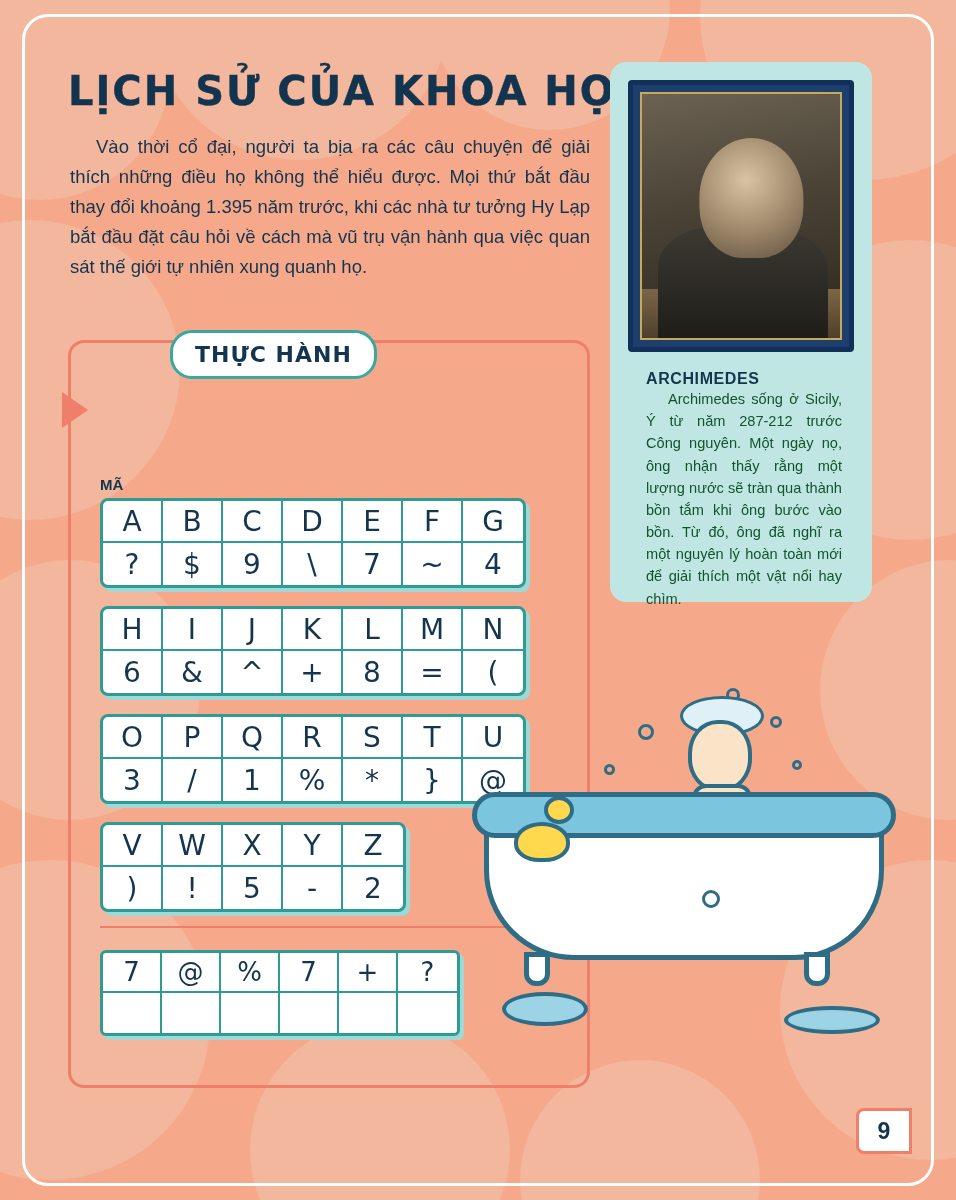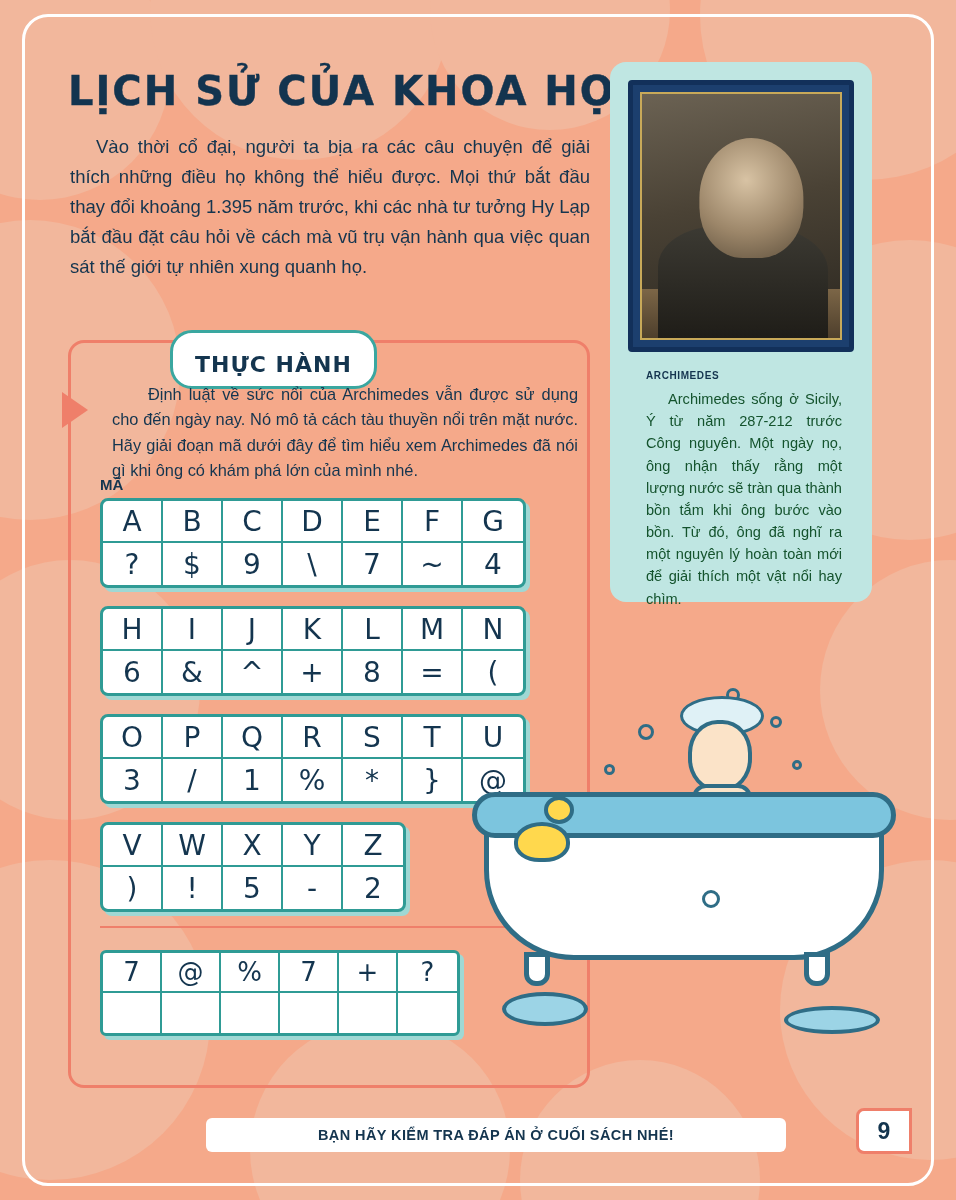--- a/index.html
+++ b/index.html
@@ -97,21 +97,21 @@
     position: absolute; right: 8%; bottom: 6%;
     width: 58px; height: 22px; background: #cfc3a8;
     transform: rotate(-6deg);
   }
   .arch-frame .inner .jar {
     position: absolute; left: 14%; bottom: 14%;
     width: 26px; height: 34px; background: #b9b49d; border-radius: 4px;
   }
   .arch-title {
     position: absolute; left: 646px; top: 370px;
-    font-size: 10px; font-weight: bold; letter-spacing: 0.6px;
+    font-size: 16px; font-weight: bold; letter-spacing: 0.6px;
     color: #14354f;
   }
   .arch-text {
     position: absolute; left: 646px; top: 388px;
     width: 196px;
     font-size: 14.6px; line-height: 1.52; color: #14532d;
     text-align: justify;
     text-indent: 22px;
   }
 
@@ -119,21 +119,21 @@
   .practice-box {
     position: absolute;
     left: 68px; top: 340px;
     width: 522px; height: 748px;
     border: 3px solid #ef7f6a;
     border-radius: 16px;
   }
   .practice-tag {
     position: absolute;
     left: 170px; top: 330px;
-    padding: 19px 22px 9px 22px;
+    padding: 9px 22px 9px 22px;
     background: #ffffff;
     border: 3px solid #3aa7a0;
     border-radius: 22px;
     font-family: "DejaVu Sans", sans-serif;
     font-size: 22px; font-weight: bold;
     color: #14354f;
     letter-spacing: 1px;
   }
   .practice-arrow {
     position: absolute;
@@ -316,21 +316,20 @@
       <div class="cloak"></div>
       <div class="fig"></div>
     </div>
   </div>
   <div class="arch-title">ARCHIMEDES</div>
   <div class="arch-text">Archimedes sống ở Sicily, Ý từ năm 287-212 trước Công nguyên. Một ngày nọ, ông nhận thấy rằng một lượng nước sẽ tràn qua thành bồn tắm khi ông bước vào bồn. Từ đó, ông đã nghĩ ra một nguyên lý hoàn toàn mới để giải thích một vật nổi hay chìm.</div>
 
   <div class="practice-box"></div>
   <div class="practice-arrow"></div>
   <div class="practice-tag">THỰC HÀNH</div>
-  <p class="practice-text">Định luật về sức nổi của Archimedes vẫn được sử dụng cho đến ngày nay. Nó mô tả cách tàu thuyền nổi trên mặt nước. Hãy giải đoạn mã dưới đây để tìm hiểu xem Archimedes đã nói gì khi ông có khám phá lớn của mình nhé.</p>
   <div class="code-label">MÃ</div>
 
   <div class="cipher" style="left:100px;top:498px;">
     <div class="col">
         <div class="cell top">A</div>
         <div class="cell">?</div>
       </div>
     <div class="col">
         <div class="cell top">B</div>
         <div class="cell">$</div>
@@ -477,15 +476,14 @@
     <div class="tub-rim"></div>
     <div class="duck-body"></div>
     <div class="duck-head"></div>
     <div class="leg l"></div>
     <div class="leg r"></div>
     <div class="puddle" style="left:50px;top:312px;width:86px;height:34px;"></div>
     <div class="puddle" style="left:332px;top:326px;width:96px;height:28px;"></div>
     <div class="bubble" style="left:250px;top:210px;width:18px;height:18px;"></div>
   </div>
 
-  <div class="footer-bar">BẠN HÃY KIỂM TRA ĐÁP ÁN Ở CUỐI SÁCH NHÉ!</div>
   <div class="page-num">9</div>
 </div>
 
 </body></html>

